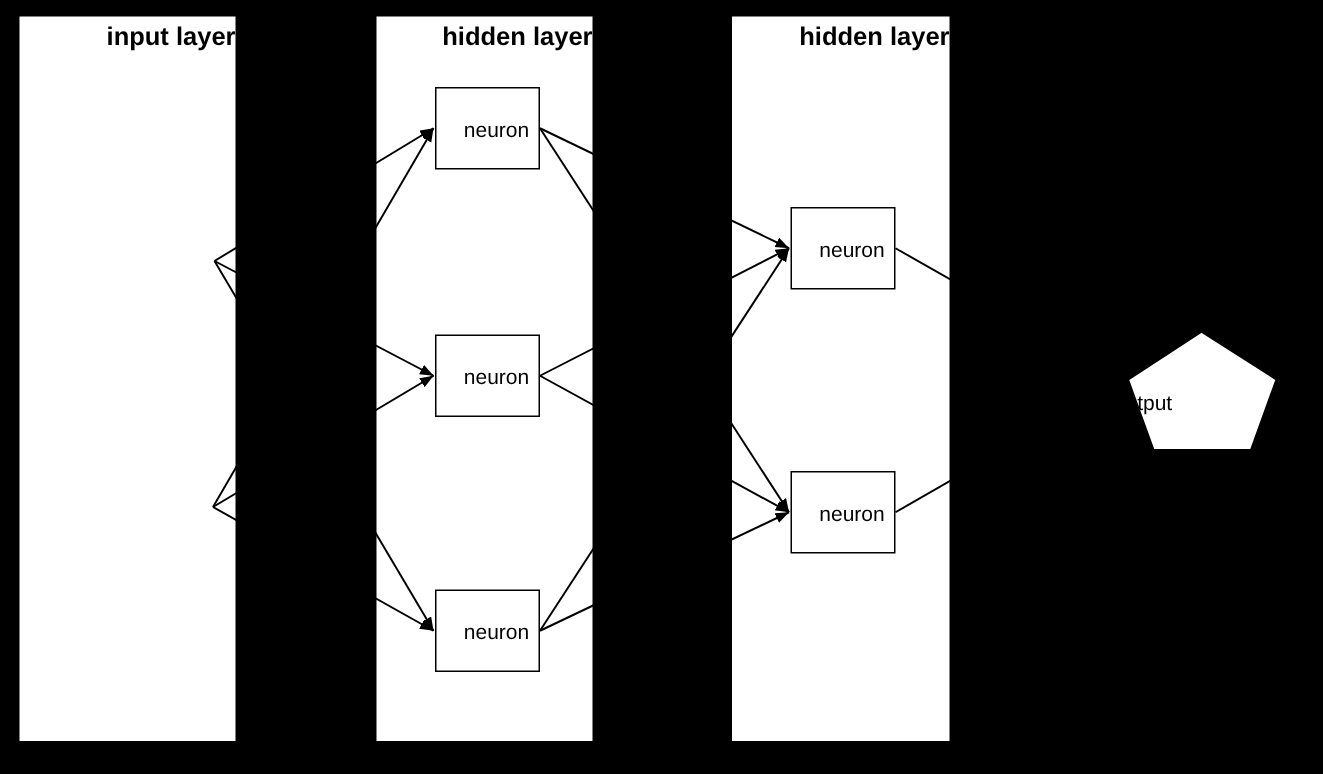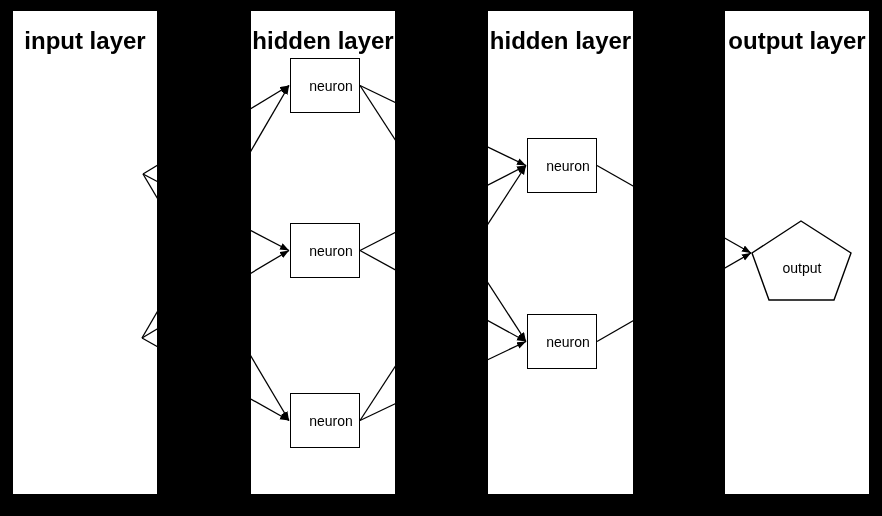--- a/index.html
+++ b/index.html
@@ -16,23 +16,23 @@
     overflow: hidden;
   }
   .panel {
     position: absolute;
     top: 11px;
     height: 483px;
     background: #ffffff;
     z-index: 1;
   }
   .layer-title {
-    padding-top: 16px;
-    text-align: center;
-    font-size: 24px;
+    padding-top: 4px;
+    text-align: right;
+    font-size: 17px;
     font-weight: bold;
     color: #000000;
     letter-spacing: 0px;
   }
   .node {
     position: absolute;
     z-index: 2;
     display: flex;
     align-items: center;
     justify-content: center;
@@ -75,23 +75,20 @@
 
   <div class="panel" style="left:13px;width:144px;">
     <div class="layer-title">input layer</div>
   </div>
   <div class="panel" style="left:251px;width:144px;">
     <div class="layer-title">hidden layer</div>
   </div>
   <div class="panel" style="left:488px;width:145px;">
     <div class="layer-title">hidden layer</div>
   </div>
-  <div class="panel" style="left:725px;width:144px;">
-    <div class="layer-title">output layer</div>
-  </div>
 
 
   <div class="node rect" id="h1-neuron-top" style="left:290px;top:58px;width:70px;height:55px;">
     <span>neuron</span>
   </div>
   <div class="node rect" id="h1-neuron-mid" style="left:290px;top:223px;width:70px;height:55px;">
     <span>neuron</span>
   </div>
   <div class="node rect" id="h1-neuron-bot" style="left:290px;top:393px;width:70px;height:55px;">
     <span>neuron</span>
@@ -102,21 +99,21 @@
   </div>
   <div class="node rect" id="h2-neuron-bot" style="left:527px;top:314px;width:70px;height:55px;">
     <span>neuron</span>
   </div>
 
   <div class="pentagon-wrap" id="output-node" style="left:748px;top:217px;width:108px;height:87px;">
     <svg width="108" height="87">
       <polygon points="53,4 103,36 86,83 21,83 4,36" fill="#ffffff" stroke="#000000" stroke-width="1.4"></polygon>
     </svg>
   </div>
-  <div class="pentagon-label" style="left:748px;top:260px;width:108px;">output</div>
+  <div class="pentagon-label" style="left:708px;top:260px;width:108px;">output</div>
 
   <svg id="edges-svg" width="882" height="516">
     <defs>
       <marker id="arrowhead" markerUnits="userSpaceOnUse" markerWidth="10" markerHeight="8" refX="9" refY="3.5" orient="auto">
         <path d="M0,0 L9,3.5 L0,7 Z" fill="#000000"></path>
       </marker>
     </defs>
   <line x1="143" y1="174" x2="289" y2="85.5" stroke="#000000" stroke-width="1.3" marker-end="url(#arrowhead)"></line>
       <line x1="143" y1="174" x2="289" y2="250.5" stroke="#000000" stroke-width="1.3" marker-end="url(#arrowhead)"></line>
       <line x1="143" y1="174" x2="289" y2="420.5" stroke="#000000" stroke-width="1.3" marker-end="url(#arrowhead)"></line>

